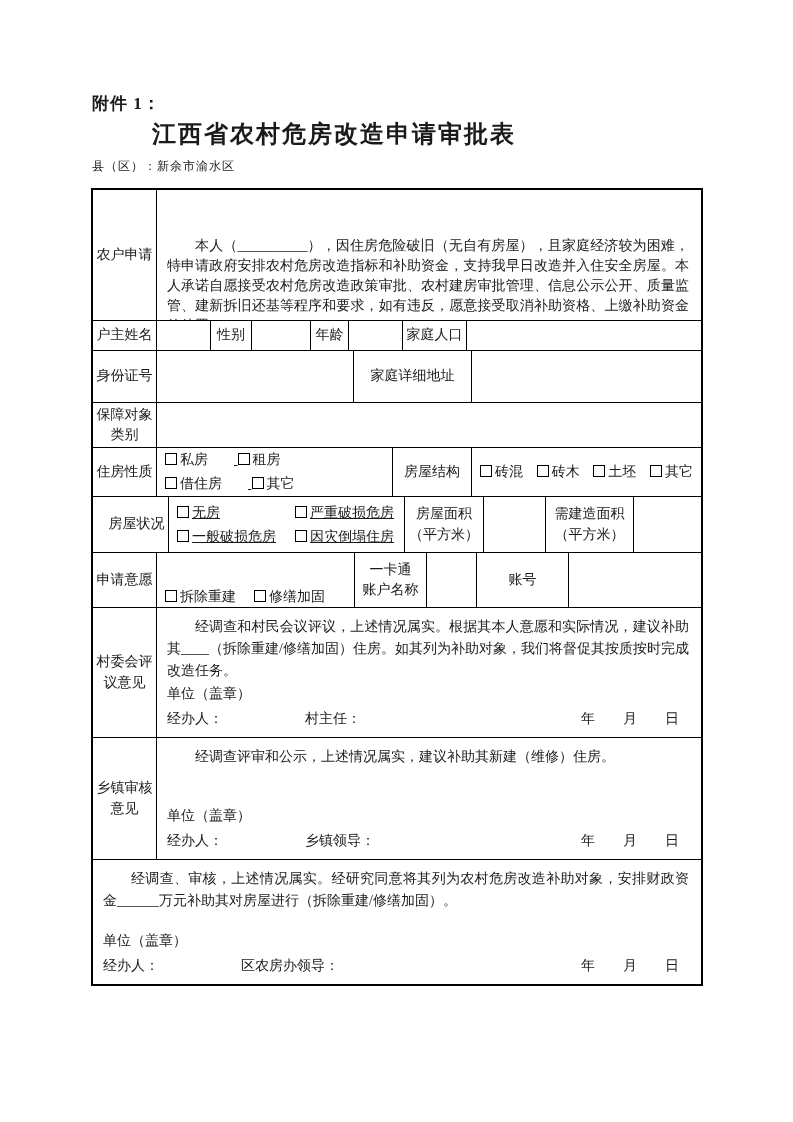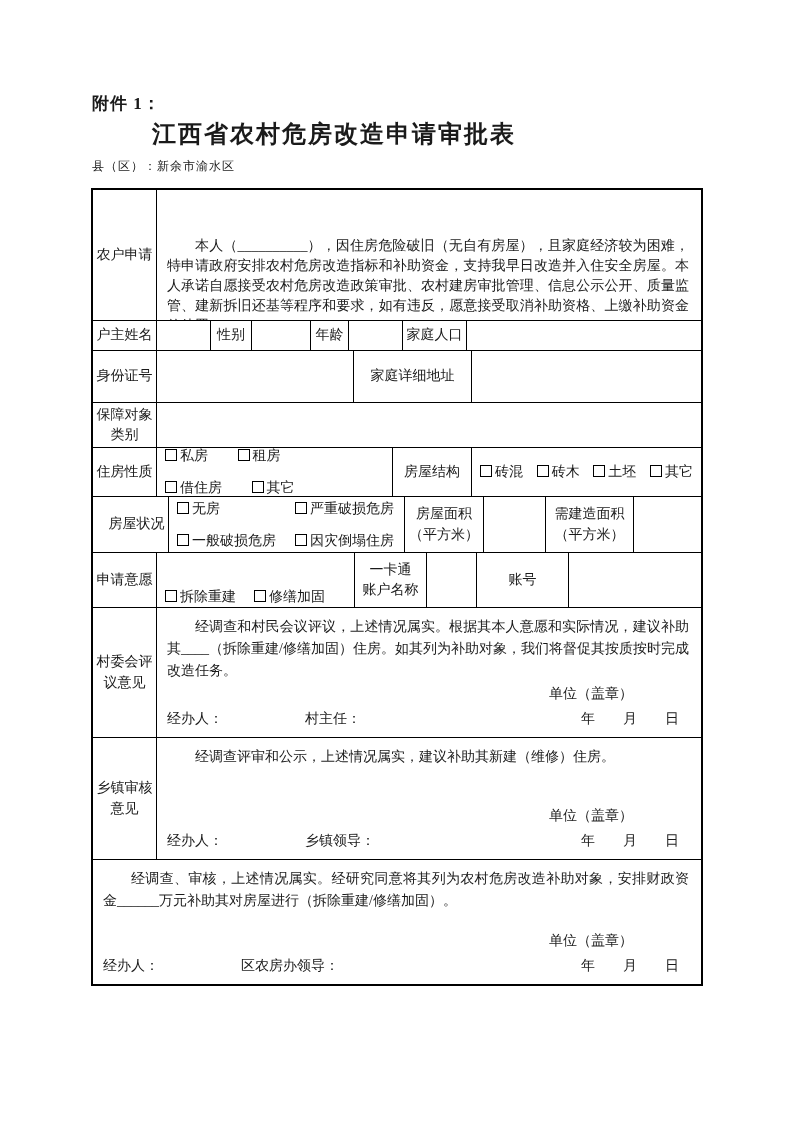--- a/index.html
+++ b/index.html
@@ -26,28 +26,28 @@
   .r1{height:131px;} .r2{height:30px;} .r3{height:52px;} .r4{height:45px;}
   .r5{height:49px;} .r6{height:56px;padding-left:12px;} .r7{height:55px;}
   .r8{height:130px;} .r9{height:122px;} .r10{height:124px;}
   
   .apply-cell{display:flex;flex-direction:column;padding:6px 12px 6px 10px;margin-top:40px;}
   .apply-cell .para{text-indent:2em;line-height:20px;text-align:justify;}
   .apply-cell .applicant{margin-top:auto;text-align:center;padding-right:20px;font-style:italic;}
   
   .op-cell{display:flex;flex-direction:column;padding:8px 12px 8px 10px;}
   .op-cell .para{text-indent:2em;line-height:22px;text-align:justify;}
-  .op-cell .seal{margin-top:auto;text-align:right;padding-right:56px;}
+  .op-cell .seal{margin-top:auto;padding-right:56px;}
   .op-cell .sigrow{display:flex;align-items:baseline;margin-top:4px;}
   .op-cell .leader{margin-left:82px;}
   .op-cell .date{margin-left:auto;padding-right:10px;}
   
   .cb{display:inline-block;width:10px;height:10px;border:1px solid #000;margin-right:3px;
       vertical-align:-1px;background:#fff;}
-  .optline{line-height:32px;}
+  .optline{line-height:24px;text-decoration:underline;}
   .opt{display:inline-block;white-space:nowrap;}
   .nature-cell{padding:2px 8px;display:flex;flex-direction:column;justify-content:center;}
   .nature-cell .opt{margin-right:26px;}
   .cond-cell{padding:3px 10px 3px 8px;display:flex;flex-direction:column;justify-content:center;}
   .cond-cell .optline{display:flex;justify-content:space-between;}
   .struct-cell{display:flex;align-items:center;justify-content:space-between;padding:0 8px;}
   .intent-cell{display:flex;align-items:flex-end;padding:0 8px;}
   .intent-cell .opt{margin-right:18px;}
 </style>
 </head>

